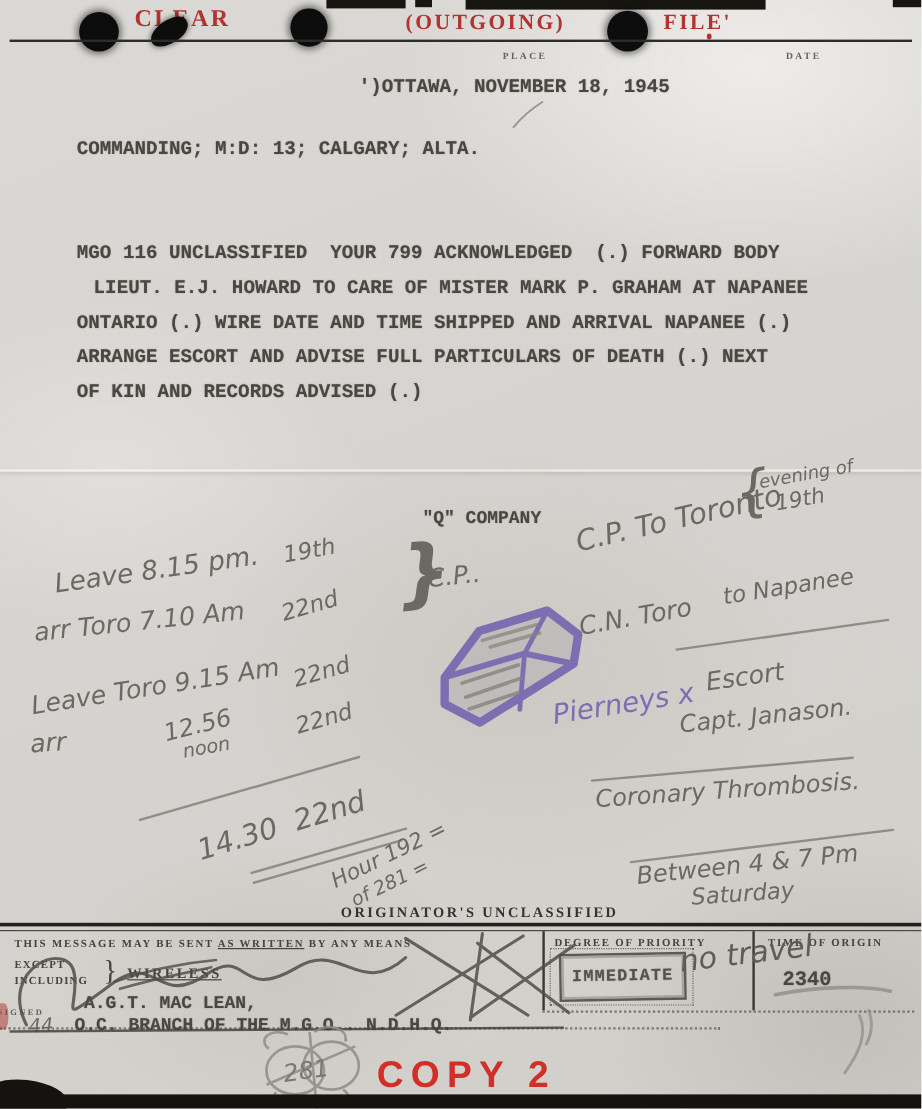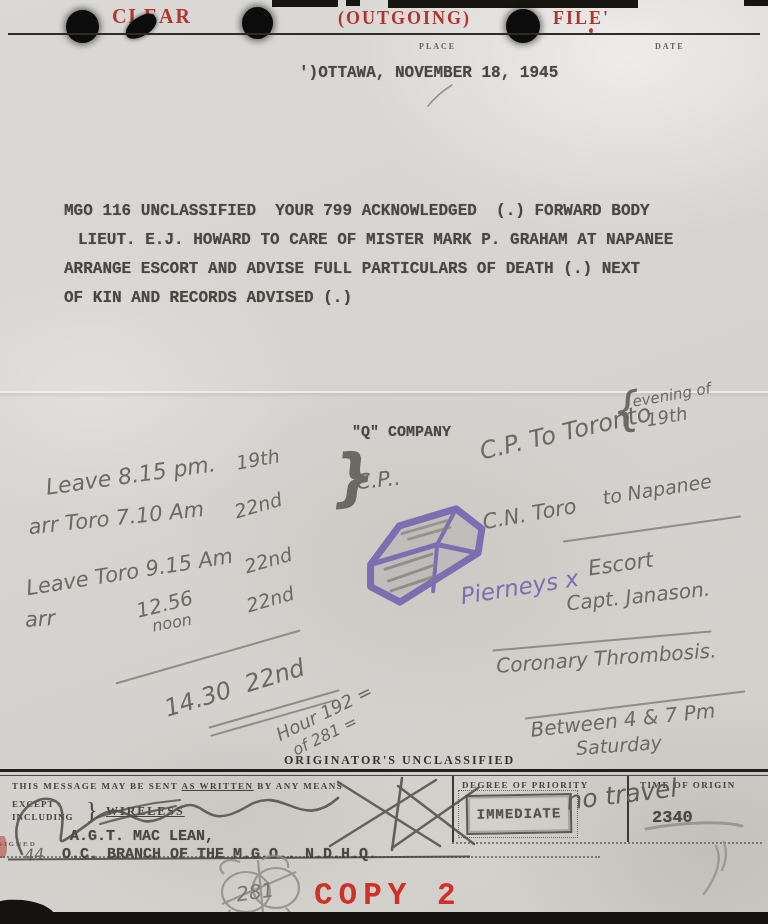--- a/index.html
+++ b/index.html
@@ -47,24 +47,26 @@
   <div class="abs hole" style="left:506px;top:9px;width:34px;height:34px;"></div>
   <div class="abs" style="left:124px;top:17px;width:34px;height:19px;background:#0c0c0c;border-radius:60% 40% 55% 45%;transform:rotate(-28deg);box-shadow:0 0 4px 1px rgba(10,10,10,.5);"></div>
 
   <div class="abs" style="left:8px;top:33px;width:752px;height:2px;background:#2e2c28;"></div>
 
   <div class="abs formlabel" style="left:419px;top:42px;font-size:8px;letter-spacing:2px;opacity:.8;">PLACE</div>
   <div class="abs formlabel" style="left:655px;top:42px;font-size:8px;letter-spacing:2px;opacity:.8;">DATE</div>
 
   <div class="abs typed" style="left:299px;top:64px;font-size:16px;">')OTTAWA, NOVEMBER 18, 1945</div>
 
+  <div class="abs typed" style="left:64px;top:115px;font-size:16px;">COMMANDING; M:D: 13; CALGARY; ALTA.</div>
 
   <div class="abs" style="left:64px;top:197px;">
     <div class="typed" style="font-size:16px;line-height:29px;">MGO 116 UNCLASSIFIED  YOUR 799 ACKNOWLEDGED  (.) FORWARD BODY</div>
     <div class="typed" style="font-size:16px;line-height:29px;margin-left:14px;">LIEUT. E.J. HOWARD TO CARE OF MISTER MARK P. GRAHAM AT NAPANEE</div>
+    <div class="typed" style="font-size:16px;line-height:29px;">ONTARIO (.) WIRE DATE AND TIME SHIPPED AND ARRIVAL NAPANEE (.)</div>
     <div class="typed" style="font-size:16px;line-height:29px;">ARRANGE ESCORT AND ADVISE FULL PARTICULARS OF DEATH (.) NEXT</div>
     <div class="typed" style="font-size:16px;line-height:29px;">OF KIN AND RECORDS ADVISED (.)</div>
   </div>
 
   <div class="abs" style="left:0;top:391px;width:768px;height:2px;background:rgba(255,255,255,.5);box-shadow:0 2px 3px rgba(80,76,70,.18);"></div>
 
   <div class="abs typed" style="left:352px;top:424px;font-size:15px;">"Q" COMPANY</div>
 
   <div class="abs hw" style="left:45px;top:463px;font-size:22px;transform:rotate(-8deg);">Leave 8.15 pm.</div>
   <div class="abs hw" style="left:236px;top:448px;font-size:19px;transform:rotate(-10deg);">19th</div>
@@ -177,18 +179,18 @@
       <ellipse cx="246" cy="892" rx="24" ry="20"></ellipse>
       <ellipse cx="276" cy="888" rx="23" ry="20"></ellipse>
       <path d="M224,874 C214,866 226,856 240,862 M262,860 C272,852 290,856 288,868 M230,910 C222,922 240,926 250,918 M286,908 C298,918 288,926 276,920"></path>
       <path d="M258,860 L264,924"></path>
       <path d="M222,904 L296,872"></path>
     </g>
   </svg>
 
   <div class="abs hw" style="left:236px;top:880px;font-size:20px;transform:rotate(-8deg);color:#7a786f;">281</div>
 
-  <div class="abs" style="left:314px;top:878px;font-family:Liberation Mono, monospace;font-weight:bold;font-size:31px;letter-spacing:6px;color:#d22f28;">COPY 2</div>
+  <div class="abs" style="left:314px;top:878px;font-family:Liberation Sans, sans-serif;font-weight:bold;font-size:31px;letter-spacing:6px;color:#d22f28;">COPY 2</div>
 
   <div class="abs" style="left:0;top:912px;width:768px;height:12px;background:#15130f;"></div>
   <div class="abs" style="left:-14px;top:900px;width:70px;height:30px;background:#15130f;border-radius:50% 50% 0 0;transform:rotate(6deg);"></div>
 
 </div>
 
 </body></html>

